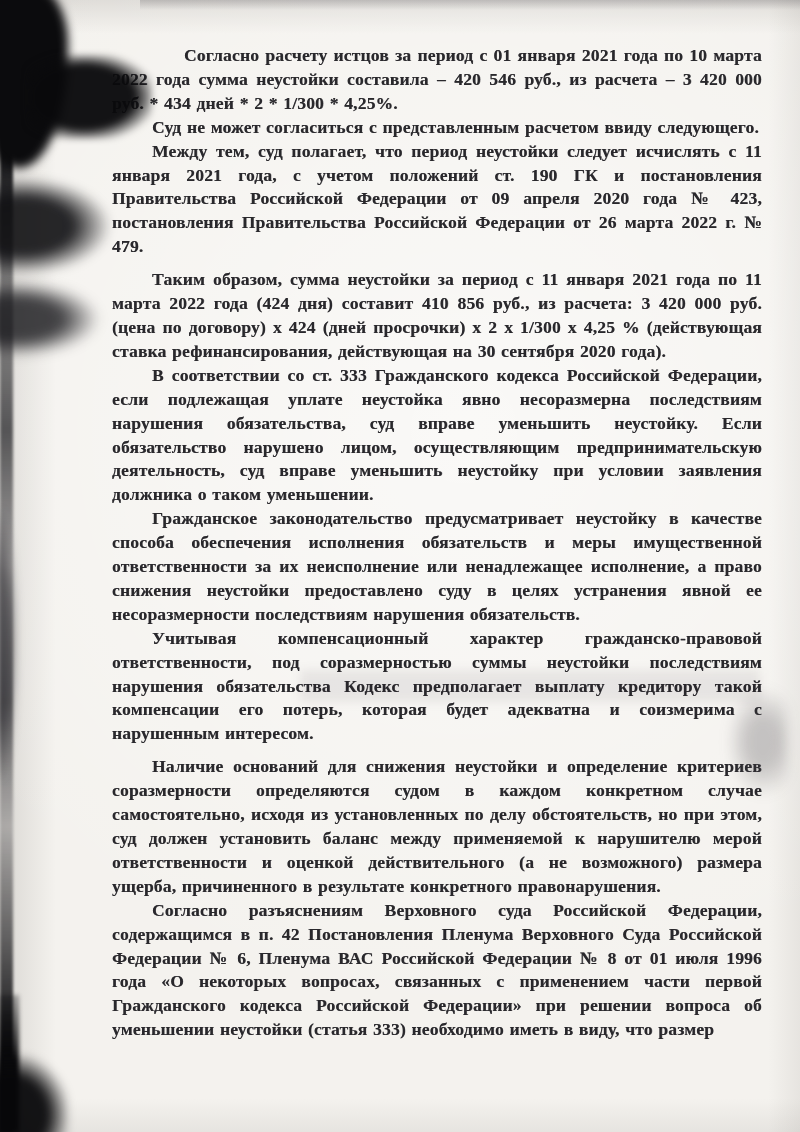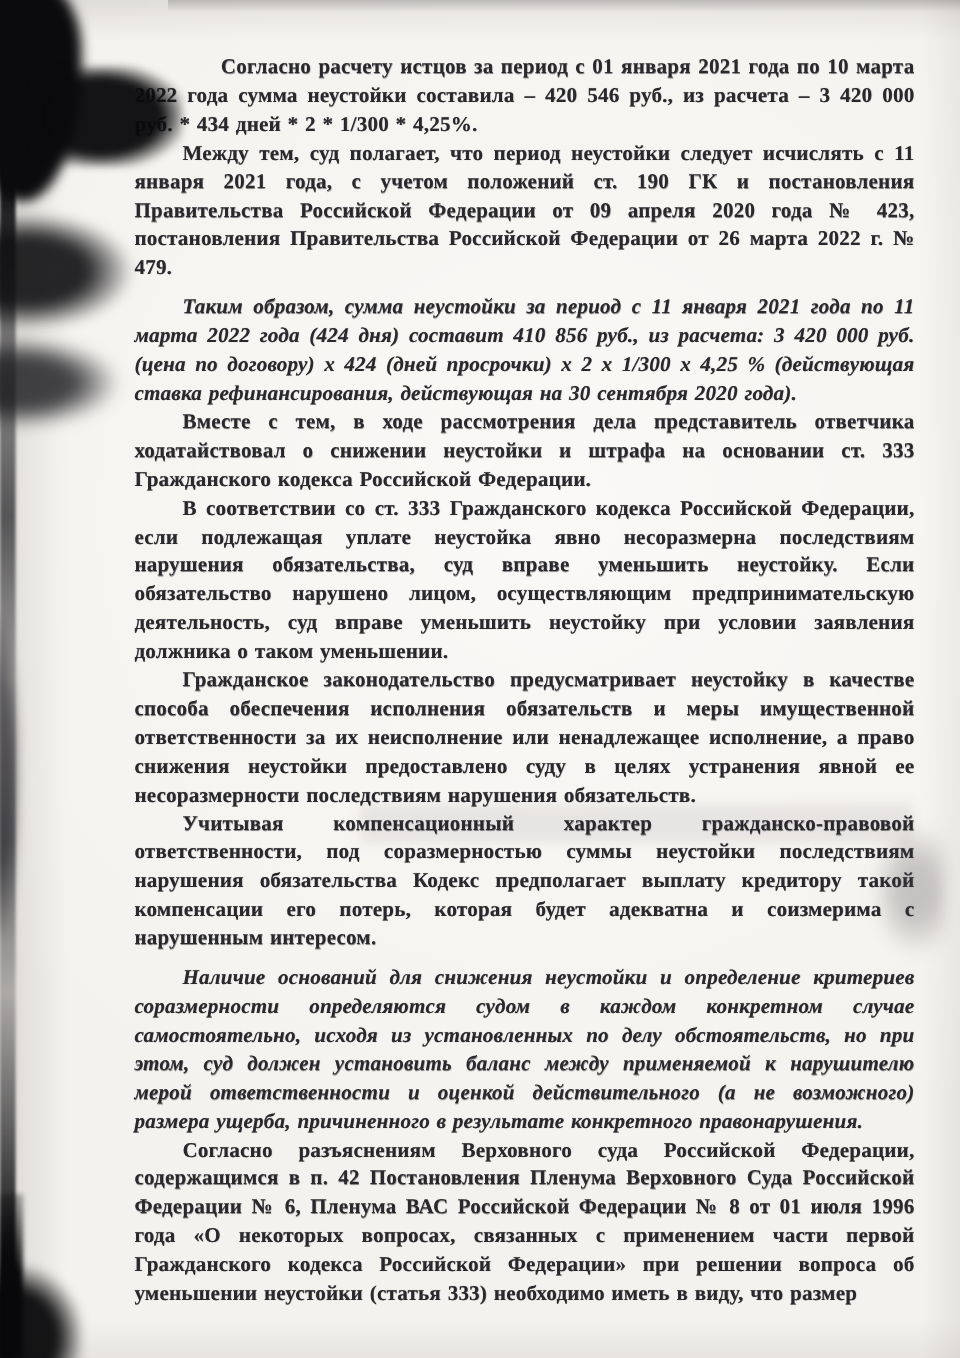--- a/index.html
+++ b/index.html
@@ -33,21 +33,21 @@
     font-weight:700;
     font-size:17.5px;
     line-height:23.9px;
     text-align:justify;
     letter-spacing:0.2px;
     word-spacing:1px;
     text-shadow:0.3px 0.3px 0.6px rgba(35,33,38,0.55);
   }
   .para{margin:0;text-indent:40px;}
   .para.indent-xl{text-indent:72px;}
-  .para.gap-top{margin-top:9px;font-style:italic;}
+  .para.gap-top{margin-top:9px;}
 
   
   .artifact{position:absolute;pointer-events:none;}
   .a-left-edge{
     left:0;top:0;width:13px;height:1132px;
     background:linear-gradient(to bottom,
       #0a0a0c 0%, #0a0a0c 13%,
       rgba(20,20,24,0.80) 18%,
       rgba(45,44,48,0.45) 27%,
       rgba(25,25,29,0.70) 38%,
@@ -109,23 +109,23 @@
     background:linear-gradient(to bottom, rgba(90,86,90,0.28), rgba(90,86,90,0));
   }
 </style>
 </head>
 <body>
 
 <div class="page">
 
   <div class="text-block">
     <p class="para indent-xl">Согласно расчету истцов за период с 01 января 2021 года по 10 марта 2022 года сумма неустойки составила – 420 546 руб., из расчета – 3 420 000 руб. * 434 дней * 2 * 1/300 * 4,25%.</p>
+    <p class="para">Суд не может согласиться с представленным расчетом ввиду следующего.</p>
     <p class="para">Между тем, суд полагает, что период неустойки следует исчислять с 11 января 2021 года, с учетом положений ст. 190 ГК и постановления Правительства Российской Федерации от 09 апреля 2020 года № 423, постановления Правительства Российской Федерации от 26 марта 2022 г. № 479.</p>
     <p class="para gap-top">Таким образом, сумма неустойки за период с 11 января 2021 года по 11 марта 2022 года (424 дня) составит 410 856 руб., из расчета: 3 420 000 руб. (цена по договору) х 424 (дней просрочки) х 2 х 1/300 х 4,25 % (действующая ставка рефинансирования, действующая на 30 сентября 2020 года).</p>
-    <p class="para">Вместе с тем, в ходе рассмотрения дела представитель ответчика ходатайствовал о снижении неустойки и штрафа на основании ст. 333 Гражданского кодекса Российской Федерации.</p>
     <p class="para">В соответствии со ст. 333 Гражданского кодекса Российской Федерации, если подлежащая уплате неустойка явно несоразмерна последствиям нарушения обязательства, суд вправе уменьшить неустойку. Если обязательство нарушено лицом, осуществляющим предпринимательскую деятельность, суд вправе уменьшить неустойку при условии заявления должника о таком уменьшении.</p>
     <p class="para">Гражданское законодательство предусматривает неустойку в качестве способа обеспечения исполнения обязательств и меры имущественной ответственности за их неисполнение или ненадлежащее исполнение, а право снижения неустойки предоставлено суду в целях устранения явной ее несоразмерности последствиям нарушения обязательств.</p>
     <p class="para">Учитывая компенсационный характер гражданско-правовой ответственности, под соразмерностью суммы неустойки последствиям нарушения обязательства Кодекс предполагает выплату кредитору такой компенсации его потерь, которая будет адекватна и соизмерима с нарушенным интересом.</p>
     <p class="para gap-top">Наличие оснований для снижения неустойки и определение критериев соразмерности определяются судом в каждом конкретном случае самостоятельно, исходя из установленных по делу обстоятельств, но при этом, суд должен установить баланс между применяемой к нарушителю мерой ответственности и оценкой действительного (а не возможного) размера ущерба, причиненного в результате конкретного правонарушения.</p>
     <p class="para">Согласно разъяснениям Верховного суда Российской Федерации, содержащимся в п. 42 Постановления Пленума Верховного Суда Российской Федерации № 6, Пленума ВАС Российской Федерации № 8 от 01 июля 1996 года «О некоторых вопросах, связанных с применением части первой Гражданского кодекса Российской Федерации» при решении вопроса об уменьшении неустойки (статья 333) необходимо иметь в виду, что размер</p>
   </div>
 
   <div class="artifact a-top-edge"></div>
   <div class="artifact a-left-edge"></div>
   <div class="artifact a-corner-tl"></div>

